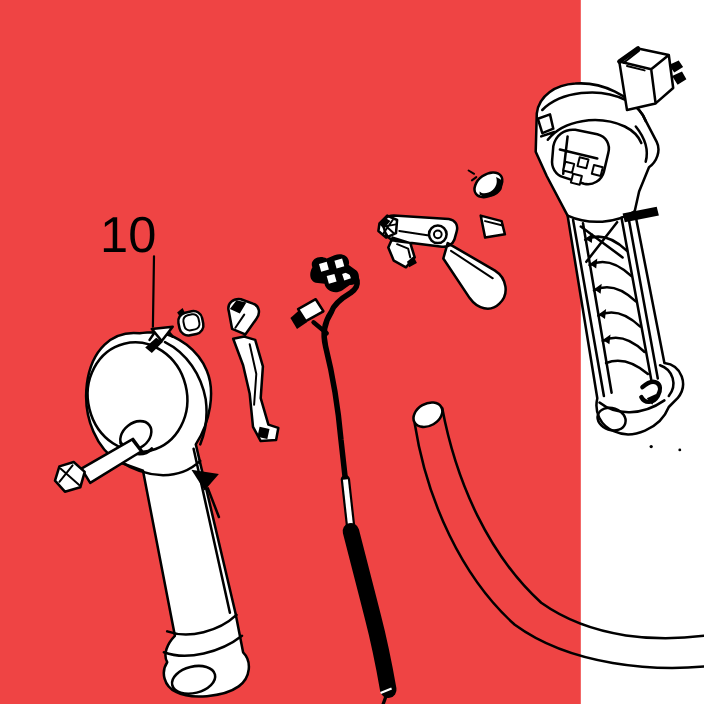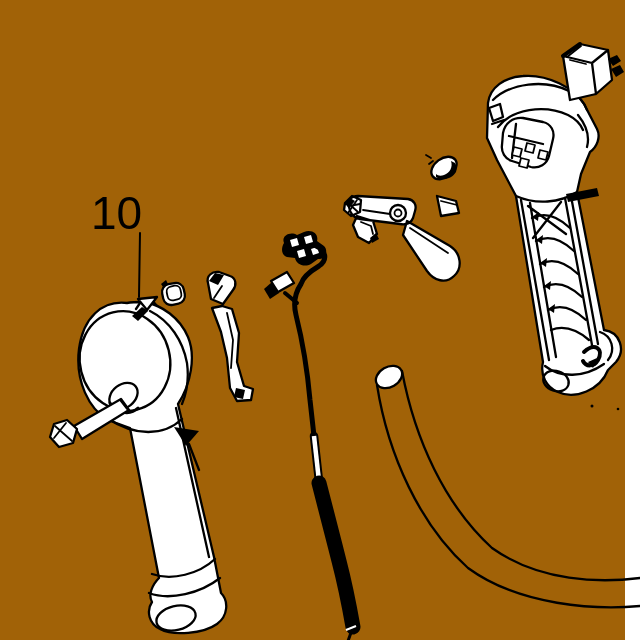--- a/index.html
+++ b/index.html
@@ -1,21 +1,21 @@
 <!DOCTYPE html>
 <html><head>
 <meta charset="utf-8">
 <style>
   html,body{margin:0;padding:0;}
   body{
     width:640px;height:640px;overflow:hidden;
     background:#ffffff;
     font-family:"Liberation Sans", sans-serif;
   }
-  .canvas{position:relative;width:625px;height:640px;background:#a16207;}
+  .canvas{position:relative;width:528px;height:640px;background:#ef4444;}
   svg{display:block;}
   .ink{stroke:#000000;fill:none;stroke-linecap:round;stroke-linejoin:round;}
   .w1{stroke-width:1.8;}
   .w2{stroke-width:2.3;}
   .fillw{fill:#ffffff;}
   .fillb{fill:#000000;stroke:none;}
   .callout-text{font-family:"Liberation Sans", sans-serif;font-size:46px;fill:#000000;}
 </style>
 </head>
 <body>

